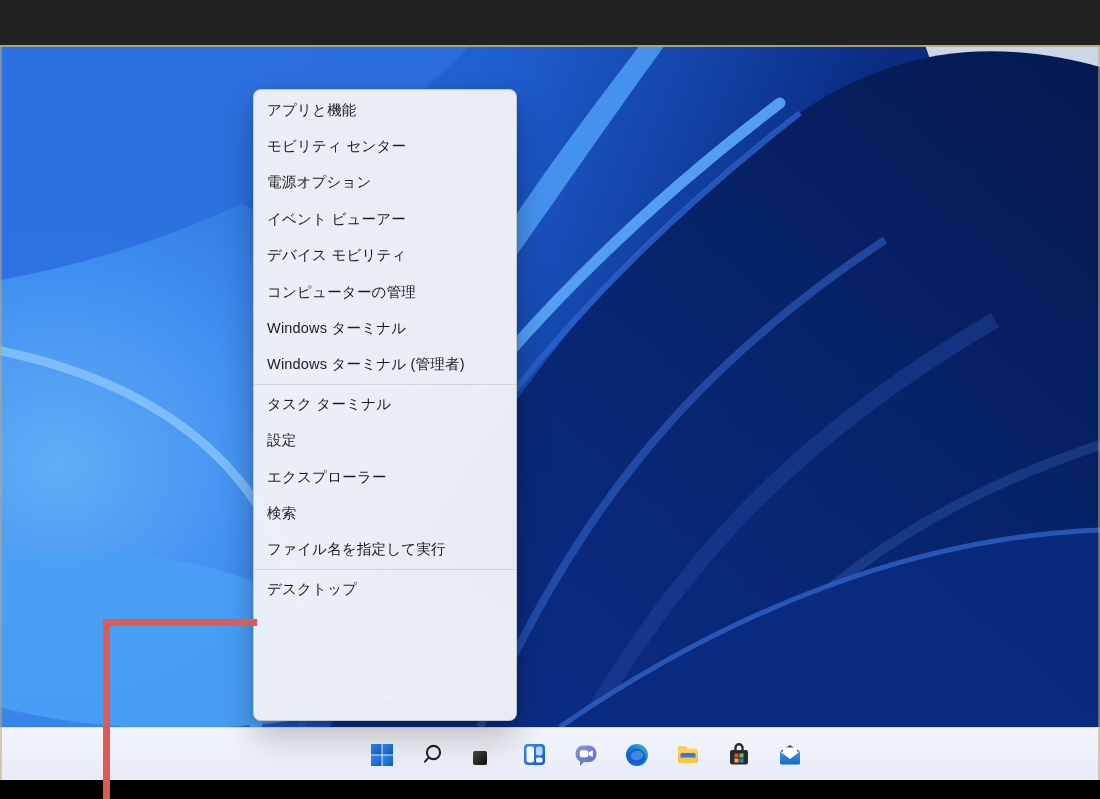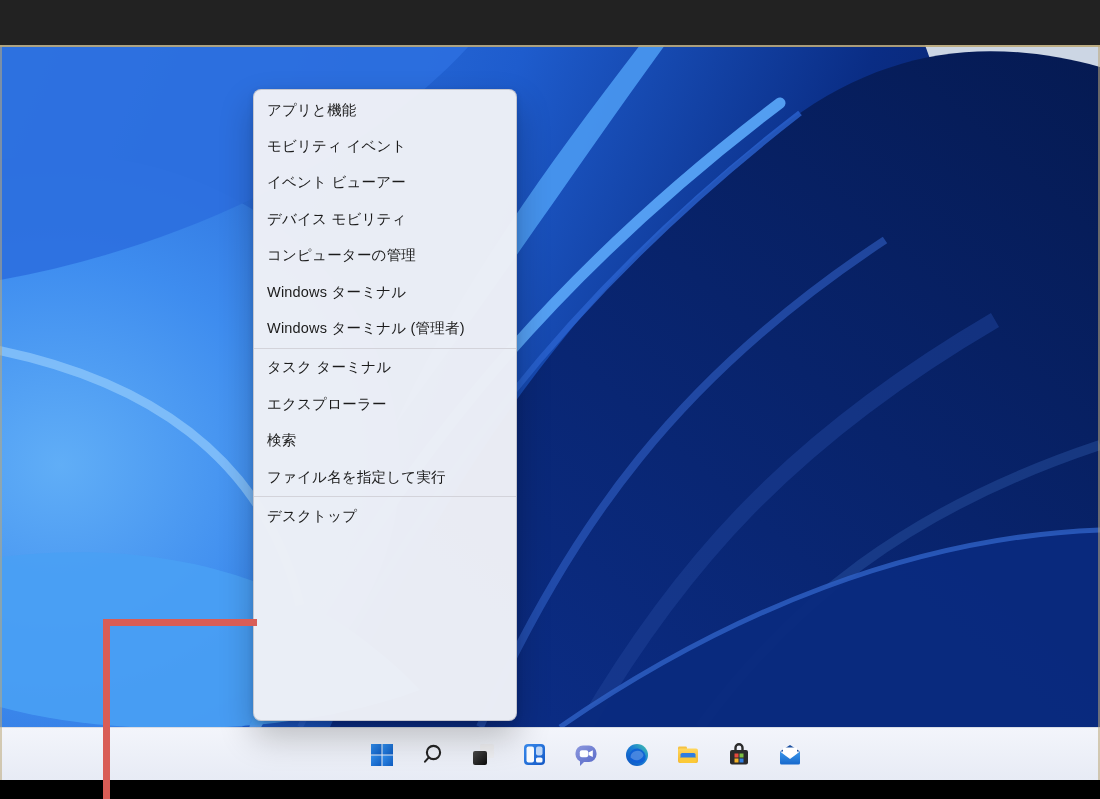--- a/index.html
+++ b/index.html
@@ -94,21 +94,24 @@
 
   <div class="edge-top"></div>
   <div class="edge-left"></div>
   <div class="edge-right"></div>
 
   <div class="menu">
     <div class="mi">
         <span>アプリと機能</span>
       </div>
     <div class="mi">
-        <span>モビリティ イベント</span>
+        <span>モビリティ センター</span>
+      </div>
+    <div class="mi">
+        <span>電源オプション</span>
       </div>
     <div class="mi">
         <span>イベント ビューアー</span>
       </div>
     <div class="mi">
         <span>デバイス モビリティ</span>
       </div>
     <div class="mi">
         <span>コンピューターの管理</span>
       </div>
@@ -116,20 +119,23 @@
         <span>Windows ターミナル</span>
       </div>
     <div class="mi">
         <span>Windows ターミナル (管理者)</span>
       </div>
 
     <div class="sep"></div>
 
     <div class="mi">
         <span>タスク ターミナル</span>
+      </div>
+    <div class="mi">
+        <span>設定</span>
       </div>
     <div class="mi">
         <span>エクスプローラー</span>
       </div>
     <div class="mi">
         <span>検索</span>
       </div>
     <div class="mi">
         <span>ファイル名を指定して実行</span>
       </div>

